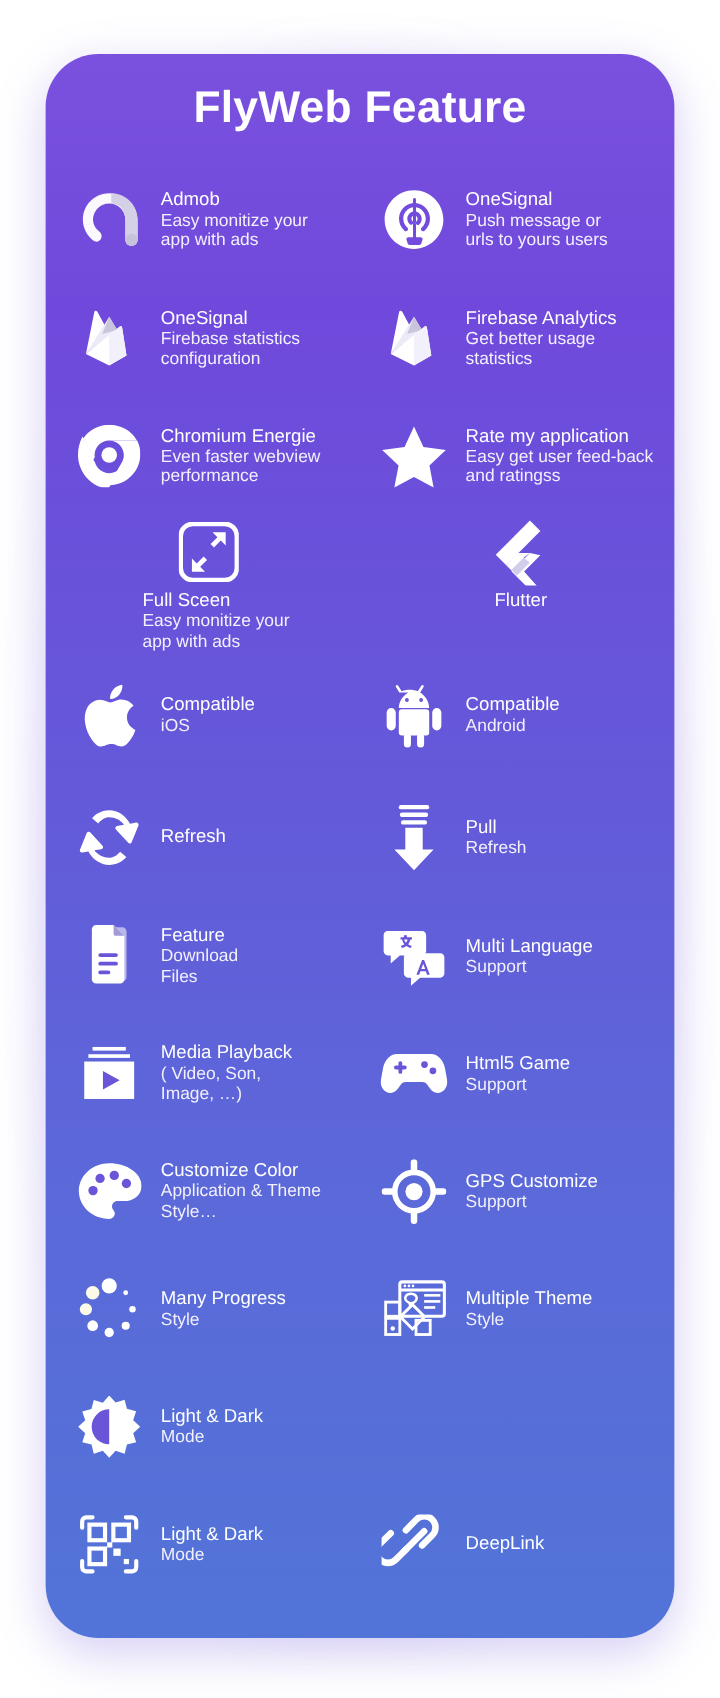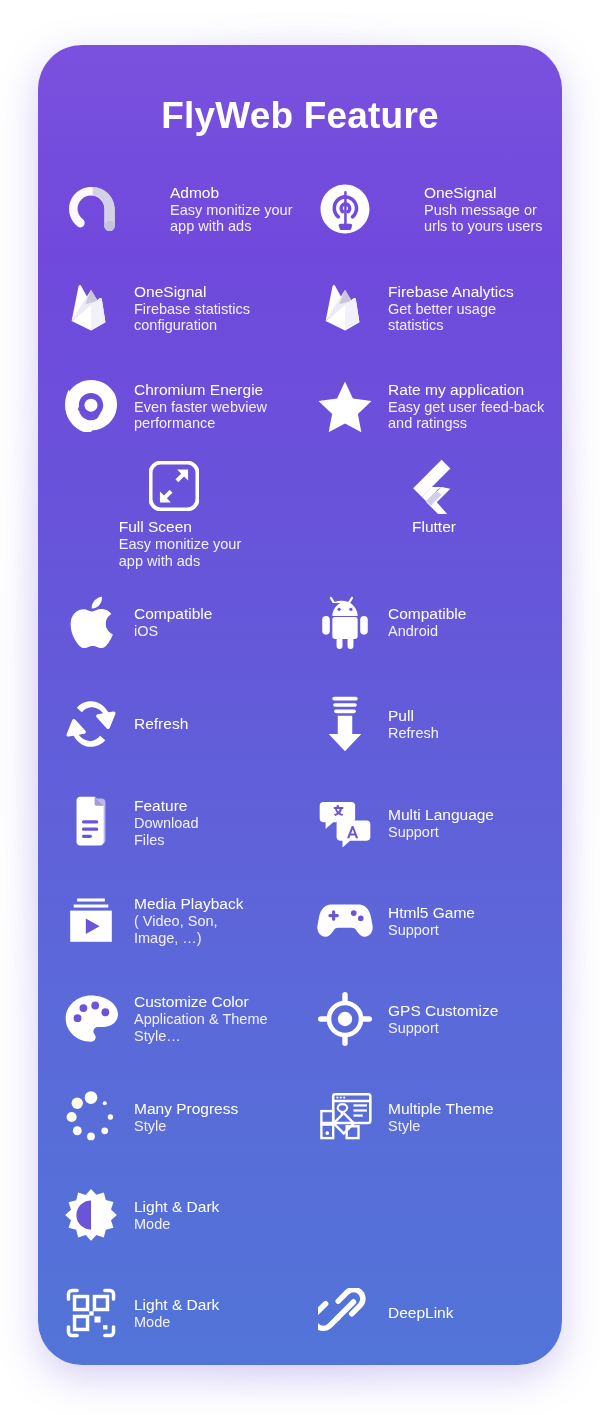--- a/index.html
+++ b/index.html
@@ -41,21 +41,21 @@
     overflow: hidden;
   }
 
   #title {
     text-align: center;
     color: #ffffff;
     font-size: 37px;
     font-weight: bold;
     letter-spacing: 0.2px;
     margin: 0;
-    padding-top: 50px;
+    padding-top: 24px;
     padding-bottom: 0;
   }
 
   #grid {
     margin-top: 22px;
     padding: 0 8px 0 8px;
   }
 
   .row {
     display: flex;
@@ -94,21 +94,21 @@
   }
   .t-sub {
     font-size: 14.5px;
     font-weight: 400;
     color: #f2f0fd;
     white-space: pre-line;
   }
   .t-sub:empty { display: none; }
 
   
-  .row.r1 .cell { min-height: 100px; gap: 36px; }
+  .row.r1 .cell { min-height: 100px; }
   .row.r4 .cell { min-height: 104px; flex-direction: column; }
   .row.r5 .cell { min-height: 104px; }
   .row.r6 .cell { min-height: 100px; }
 </style>
 </head>
 <body>
 
 <div id="glow"></div>
 
 <div id="card">

